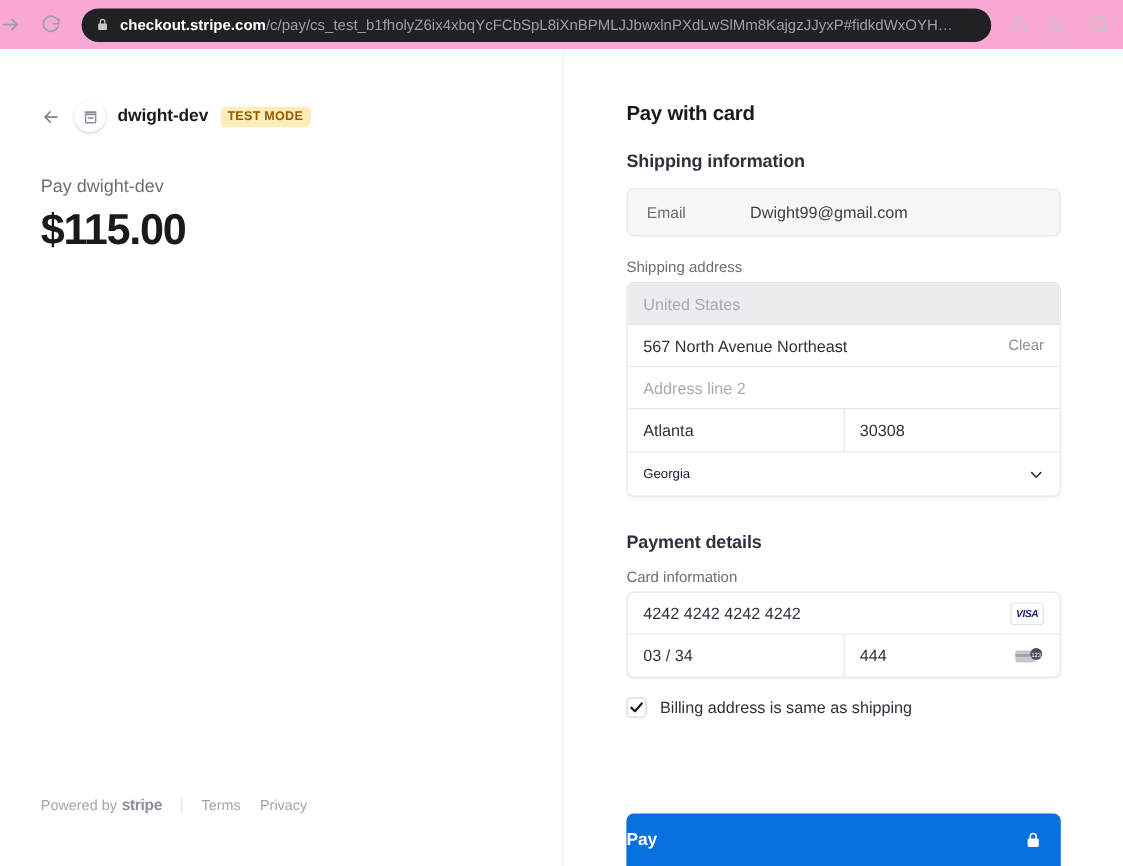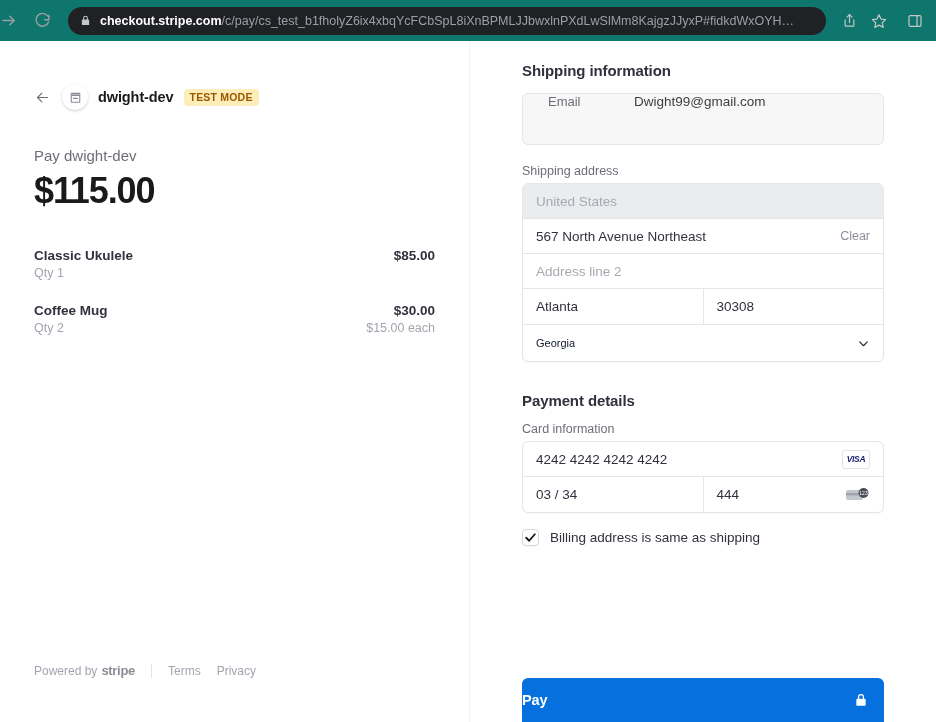--- a/index.html
+++ b/index.html
@@ -7,21 +7,21 @@
     width: 936px; height: 722px;
     font-family: "Liberation Sans", sans-serif;
     background: #ffffff;
     overflow: hidden;
   }
 
   
   .browser-bar {
     position: absolute; top: 0; left: 0;
     width: 936px; height: 41px;
-    background: #0f766e;
+    background: #f9a8d4;
     display: flex; align-items: center;
   }
   .nav-btn {
     width: 28px; height: 28px;
     display: flex; align-items: center; justify-content: center;
     color: #9aa0a6; flex: none;
   }
   .nav-btn svg { display: block; }
   .nav-forward { margin-left: -6px; }
   .nav-reload { margin-left: 6px; }
@@ -185,23 +185,23 @@
     background: #ffffff;
   }
   .row-field:last-child { border-bottom: none; }
   .row-field.disabled { background: #ebecef; color: #a8aab2; }
   .row-field .ph { color: #a8aab2; }
   .row-grow { flex: 1; }
   .clear-link { font-size: 12.5px; color: #8d8e99; }
 
   .email-box {
     margin-top: 14px;
-    height: 52px;
-    display: flex; 
-    padding: 0 25px;
+    height: 40px;
+    display: flex; align-items: center;
+    padding: 0 16px;
     border: 1px solid #e6e6e9;
     border-radius: 6px;
     background: #f7f7f8;
   }
   .email-label { font-size: 13px; color: #6d6e78; width: 86px; flex: none; }
   .email-value { font-size: 13.5px; color: #404040; }
 
   .shipping-wrap { margin-top: 19px; }
 
   .split-row { display: flex; border-bottom: 1px solid #e6e6e9; align-items: center; }
@@ -348,56 +348,35 @@
           <rect x="7.4" y="12.4" width="9.2" height="2.4" rx="0.6"></rect>
         </svg>
       </span>
       <span class="merchant-name">dwight-dev</span>
       <span class="test-badge">TEST MODE</span>
     </div>
 
     <div class="pay-label">Pay dwight-dev</div>
     <div class="pay-amount">$115.00</div>
 
-    <div class="line-items">
-      <div class="line-item">
-        <div class="li-top">
-          <span class="li-name">Classic Ukulele</span>
-          <span class="li-amount">$85.00</span>
-        </div>
-        <div class="li-bot">
-          <span class="li-qty">Qty 1</span>
-          <span class="li-each"></span>
-        </div>
-      </div>
-      <div class="line-item">
-        <div class="li-top">
-          <span class="li-name">Coffee Mug</span>
-          <span class="li-amount">$30.00</span>
-        </div>
-        <div class="li-bot">
-          <span class="li-qty">Qty 2</span>
-          <span class="li-each">$15.00 each</span>
-        </div>
-      </div>
-    </div>
 
     <div class="footer">
       <span class="powered">
         <span>Powered by</span>
         <span class="stripe-word">stripe</span>
       </span>
       <span class="foot-divider"></span>
       <a class="foot-link" href="#">Terms</a>
       <a class="foot-link" href="#">Privacy</a>
     </div>
   </div>
 
   <div class="right-panel">
 
+    <div class="rp-title">Pay with card</div>
     <div class="section-head">Shipping information</div>
 
     <div class="email-box">
       <span class="email-label">Email</span>
       <span class="email-value">Dwight99@gmail.com</span>
     </div>
 
     <div class="shipping-wrap">
       <div class="field-label">Shipping address</div>
       <div class="box">

